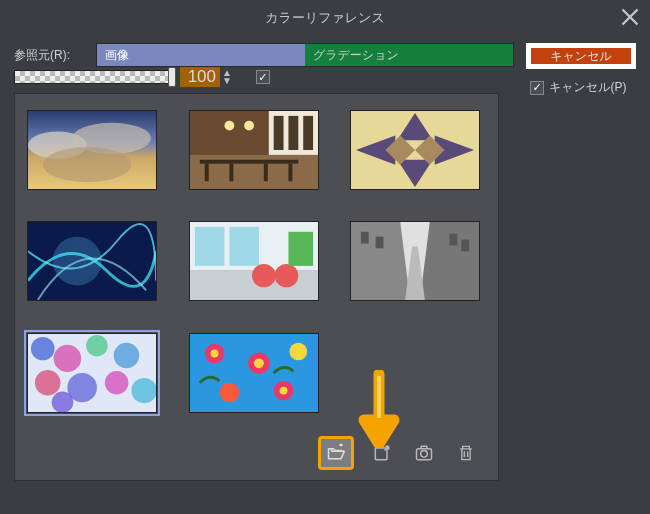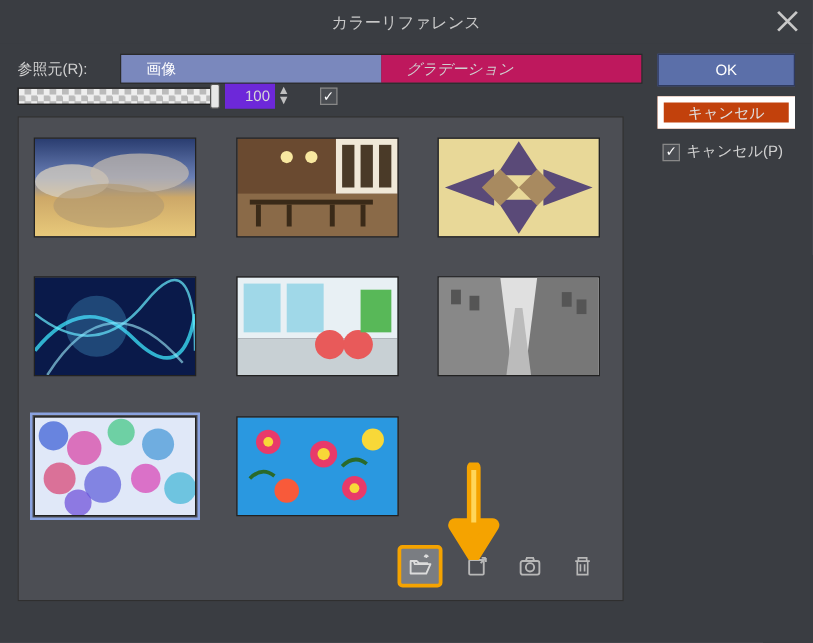--- a/index.html
+++ b/index.html
@@ -37,45 +37,45 @@
   .sidebar { width: 110px; margin-left: 12px; }
 
   .row { display: flex; align-items: center; }
   .label { width: 82px; color: #d0d0d0; }
   .segmented {
     display: flex; flex: 1; height: 24px;
     border: 1px solid #2a2a2a;
   }
   .seg {
     flex: 1; height: 100%;
-    display: flex; align-items: center; padding-left: 20px;
+    display: flex; align-items: center; padding-left: 8px;
     font-size: 12px; cursor: pointer;
   }
   .seg.active { background: #7a88bd; color: #fff; }
-  .seg.inactive { background: #be185d; color: #d0d0d0; font-style: italic; }
+  .seg.inactive { background: #15803d; color: #d0d0d0; }
 
   .slider-track {
     width: 160px; height: 14px;
     background: repeating-conic-gradient(#bbb 0% 25%, #eee 0% 50%) 0 0 / 10px 10px;
     border: 1px solid #222;
     position: relative;
     margin-right: 6px;
   }
   .slider-thumb {
     position: absolute; right: -3px; top: -4px;
     width: 8px; height: 20px;
     background: #e8e8e8;
     border: 1px solid #555;
     border-radius: 2px;
   }
   .num-input {
-    background: #6d28d9; color: #d8d8d8;
+    background: #a16207; color: #d8d8d8;
     border: none;
     width: 40px; height: 20px;
-    padding: 0 4px; font-size: 12px;
+    padding: 0 4px; font-size: 17px;
     text-align: right;
   }
   .spinner {
     color: #c0c0c0; font-size: 10px; line-height: 8px; margin-left: 2px;
     display: flex; flex-direction: column; cursor: pointer;
   }
 
   .checkbox-row { display: flex; align-items: center; cursor: pointer; }
   .chk {
     width: 14px; height: 14px;
@@ -327,21 +327,20 @@
         <div class="tbtn">
           <svg viewBox="0 0 24 24">
             <path d="M5 7 L19 7 M8 7 L8 4 L16 4 L16 7 M7 7 L7 20 L17 20 L17 7 M10 10 L10 17 M14 10 L14 17" fill="none" stroke="#b8b8b8" stroke-width="1.6"></path>
           </svg>
         </div>
       </div>
     </div>
   </div>
 
   <div class="sidebar">
-    <div class="btn">OK</div>
     <div class="btn secondary">キャンセル</div>
     <div class="preview-row">
       <div class="chk">✓</div>
       <span>キャンセル(P)</span>
     </div>
   </div>
 </div>
 
 <svg class="arrow" viewBox="0 0 42 78">
   <path d="M21 4 L21 50 M21 50 L6 50 L21 74 L36 50 L21 50" fill="#f5a300" stroke="#f5a300" stroke-width="11" stroke-linejoin="round" stroke-linecap="round"></path>

